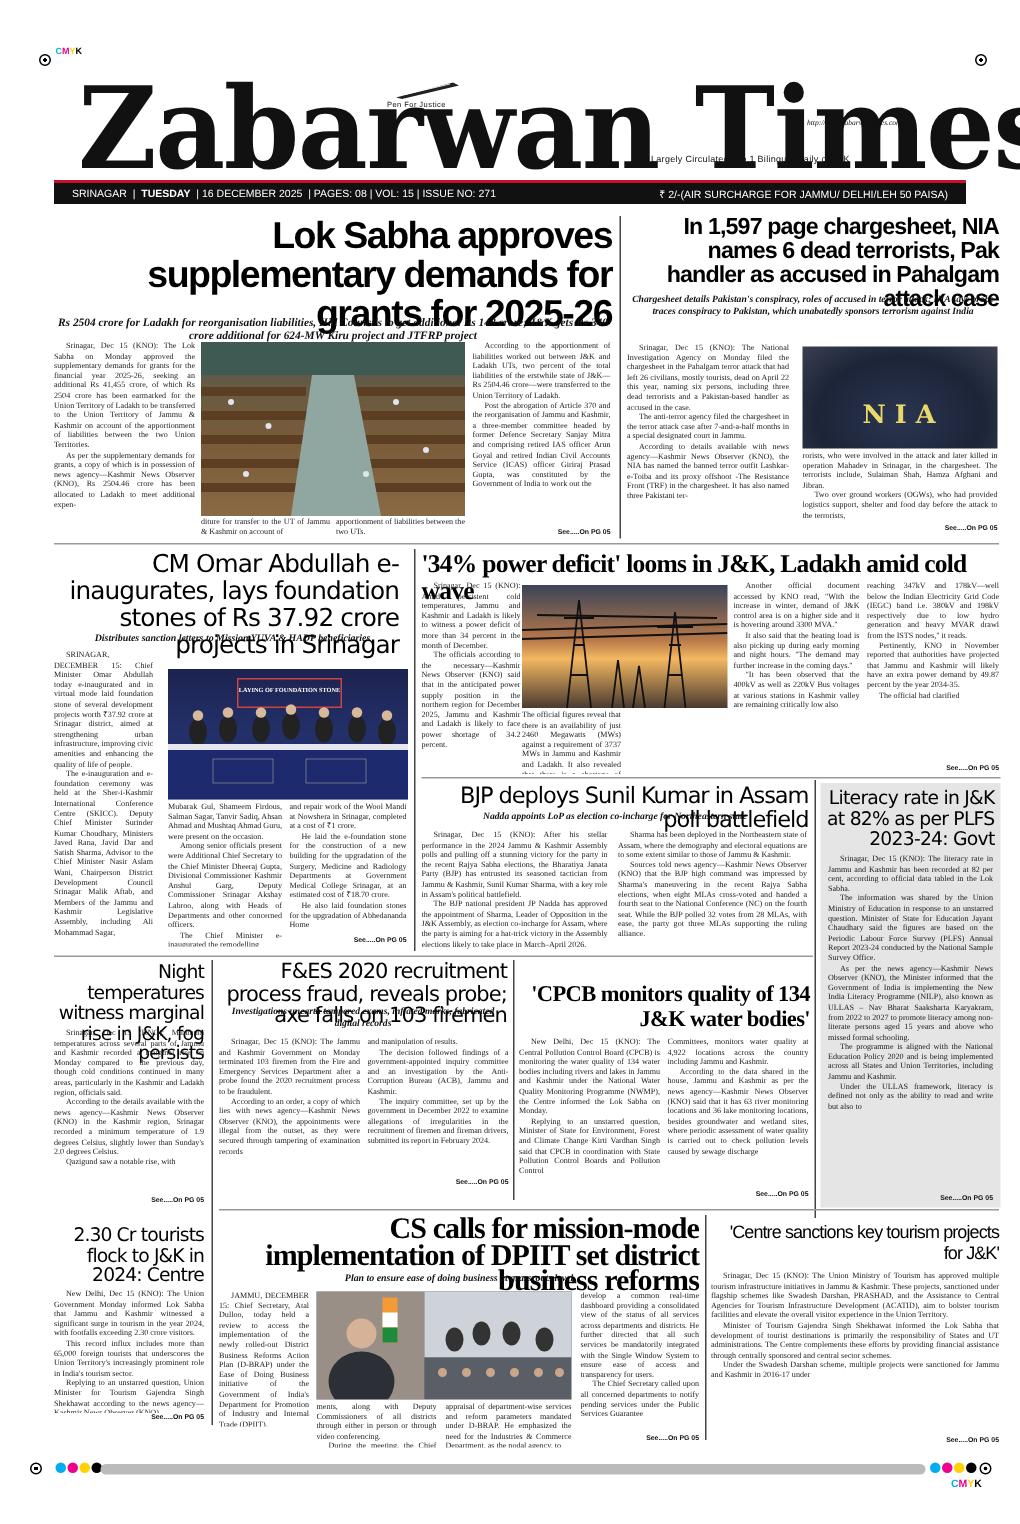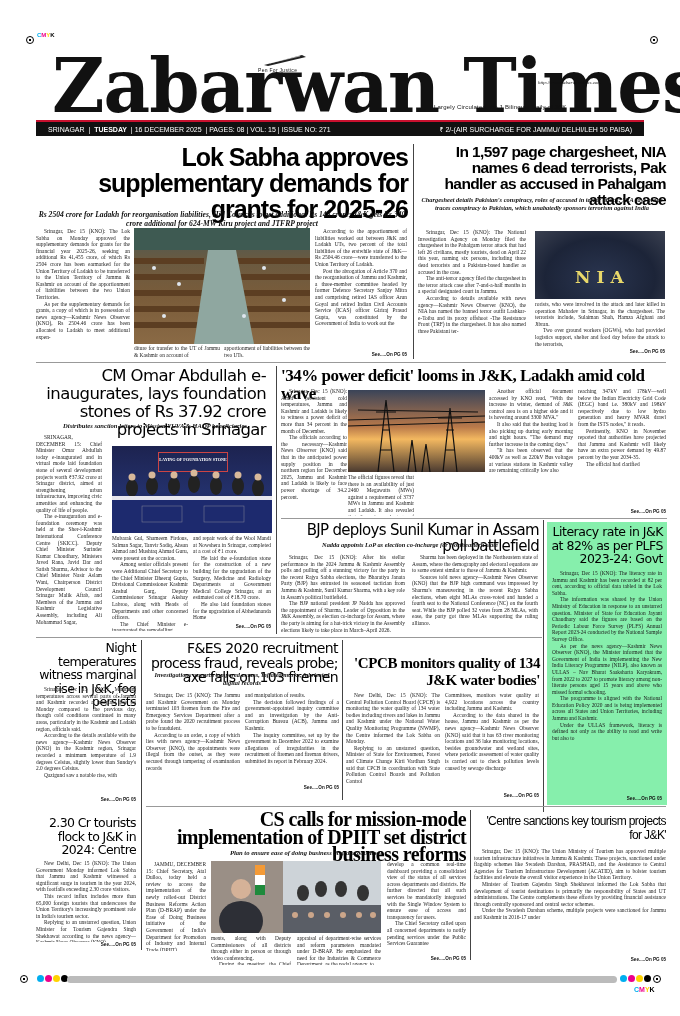--- a/index.html
+++ b/index.html
@@ -17,21 +17,21 @@
 .strip{position:absolute;left:36px;top:120px;width:608px;height:16px;background:#111;border-top:2px solid #c8102e;color:#fff;font:7px "Liberation Sans",sans-serif;display:flex;align-items:center;padding:0 12px;justify-content:space-between}
 .strip b{font-weight:bold}
 .hl{font-family:"Liberation Sans",sans-serif;font-weight:bold;text-align:right;line-height:1.05;color:#000}
 .deck{font-style:italic;font-weight:bold;text-align:center;font-size:8px;line-height:1.2;font-family:"Liberation Serif",serif}
 .body{font-size:5.4px;line-height:6.6px;text-align:justify;font-family:"Liberation Serif",serif;color:#222;overflow:hidden}
 .body p{text-indent:8px}
 .see{font:bold 4.6px "Liberation Sans",sans-serif;text-align:right}
 .vr{position:absolute;width:1px;background:#444}
 .hr{position:absolute;height:1px;background:#999}
 .photo{position:absolute;overflow:hidden}
-.box{position:absolute;background:#86efac}
+.box{position:absolute;background:#e5e5e5}
 .bottombar{position:absolute;left:67px;top:976px;width:550px;height:7px;background:#bbb;border-radius:4px}
 .dot{position:absolute;width:7px;height:7px;border-radius:50%}
 </style>
 </head>
 <body>
 
 <div class="reg" style="left:26px;top:36px"></div>
 <div class="cmyk" style="left:37px;top:32px"><span class="c">C</span><span class="m">M</span><span class="y">Y</span><span class="k">K</span></div>
 <div class="reg" style="left:650px;top:36px"></div>
 

